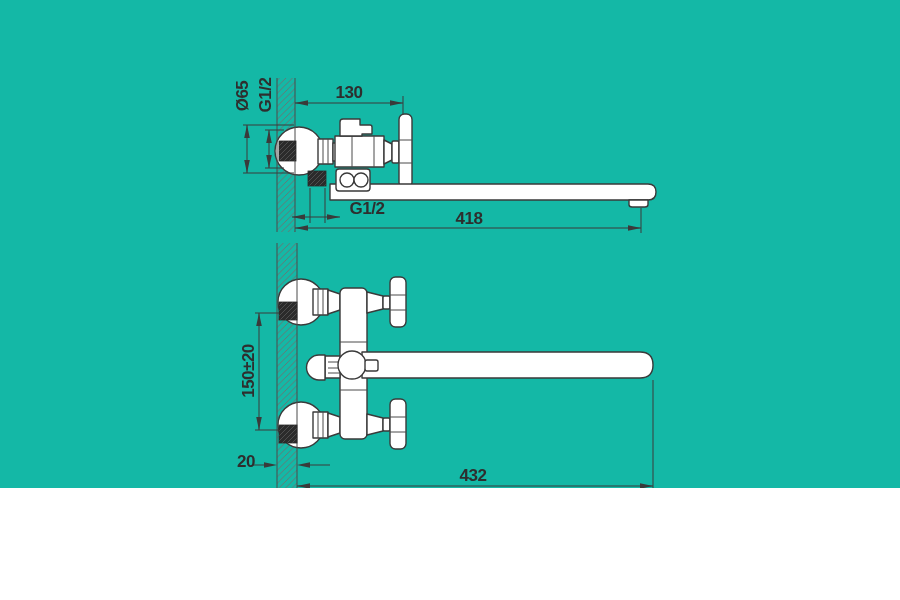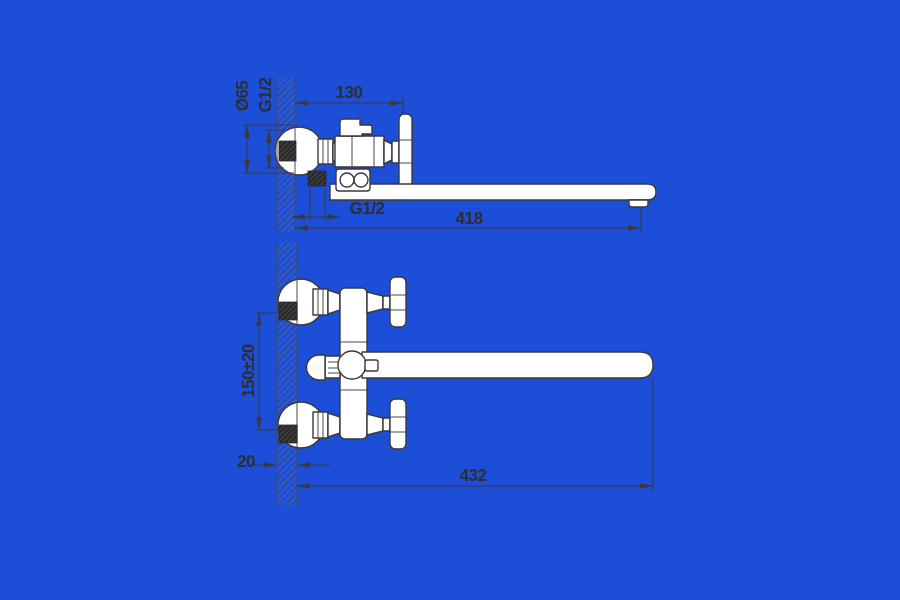--- a/index.html
+++ b/index.html
@@ -1,16 +1,16 @@
 <!DOCTYPE html>
 <html><head>
 <meta charset="utf-8">
 <style>
   html,body{margin:0;padding:0;background:#ffffff;}
-  .stage{position:relative;width:900px;height:600px;background:#1d4ed8;overflow:hidden;}
+  .stage{position:relative;width:900px;height:488px;background:#14b8a6;overflow:hidden;}
   svg text{
     font-family:"Liberation Sans", sans-serif;
     font-size:17px;
     font-weight:600;
     letter-spacing:-0.5px;
     fill:#2e2e2e;
   }
   .outline{stroke:#3a3a3a;stroke-width:1.4;fill:none;stroke-linejoin:round;}
   .white{fill:#ffffff;}
   .dimline{stroke:#3a3a3a;stroke-width:1;fill:none;}

